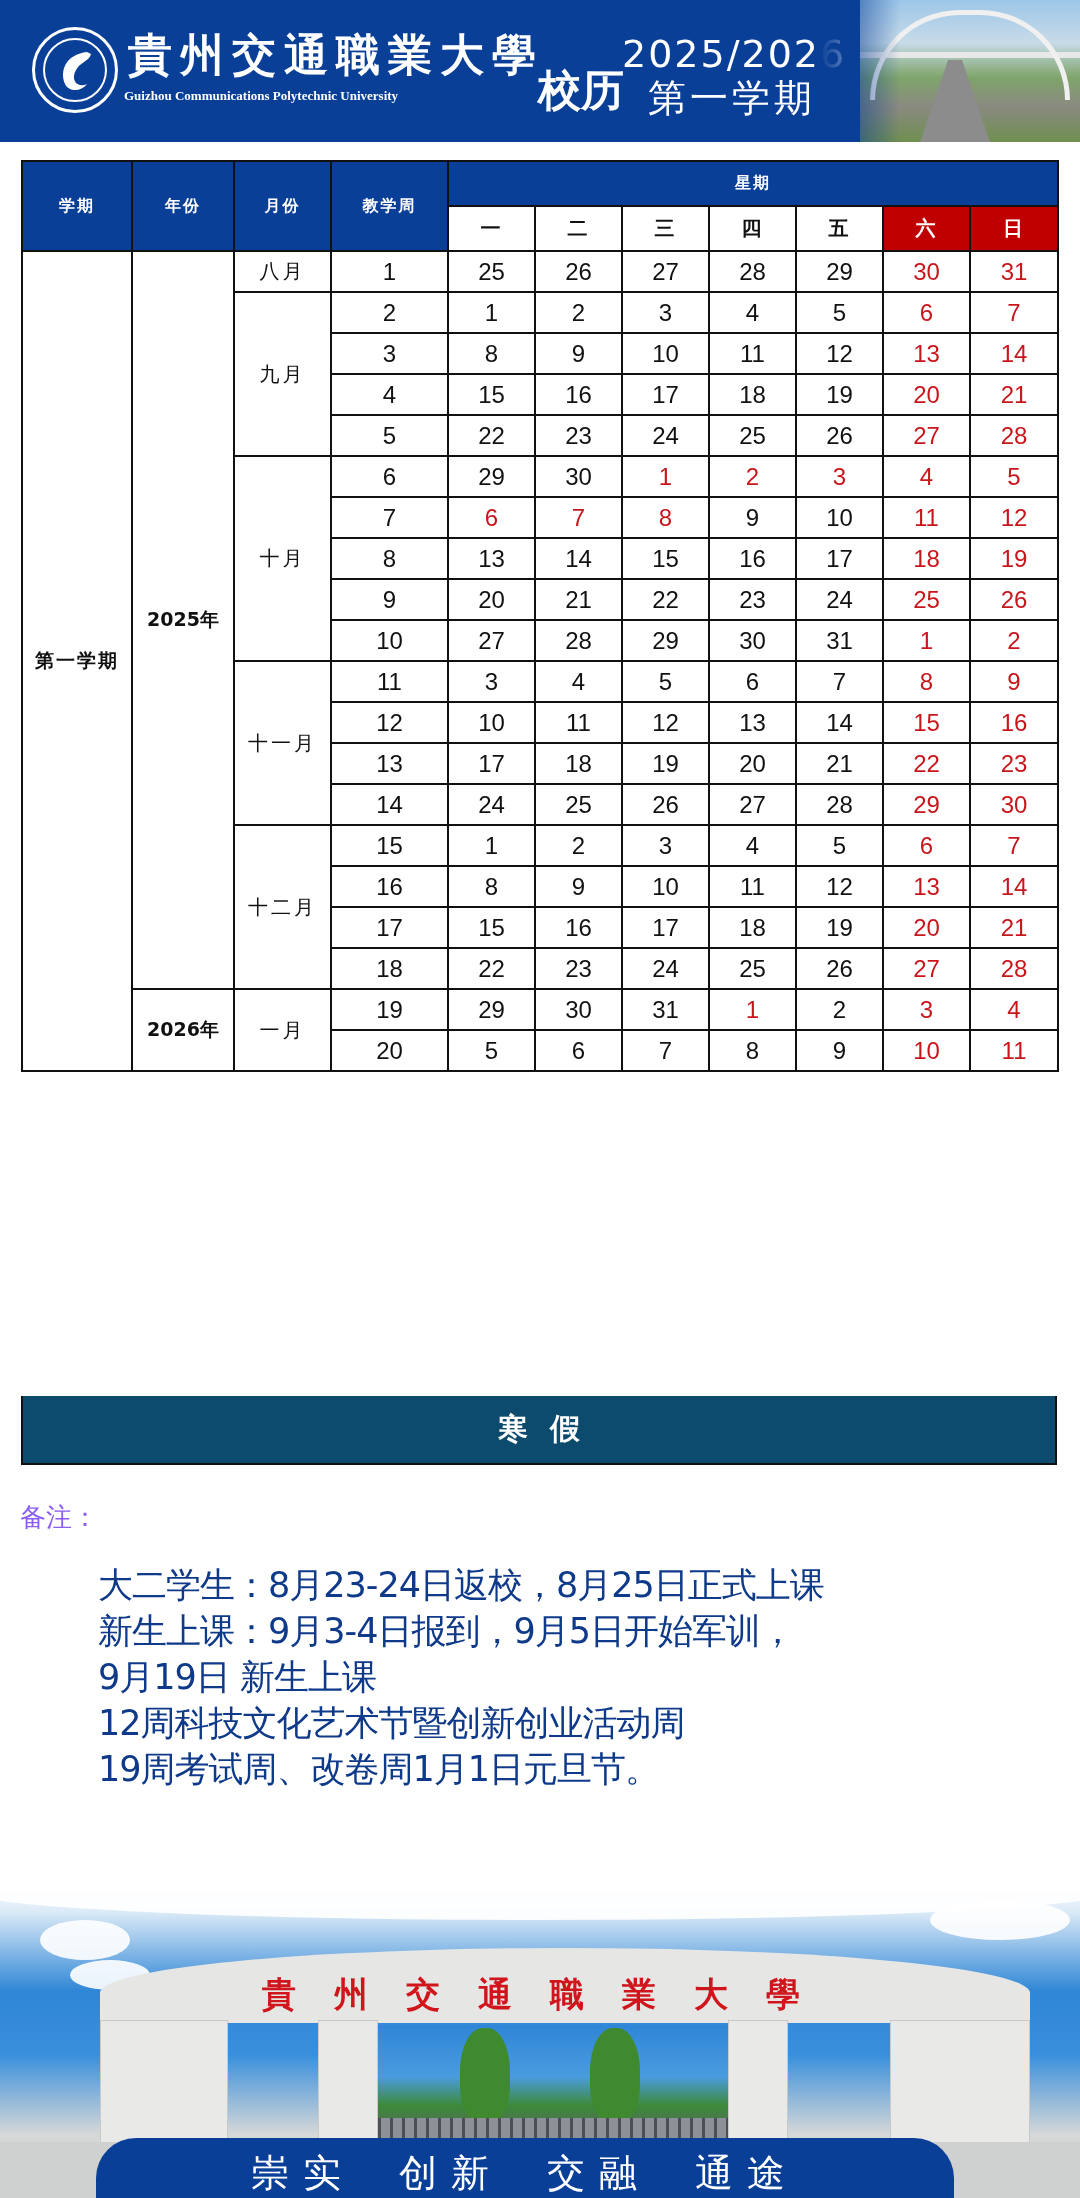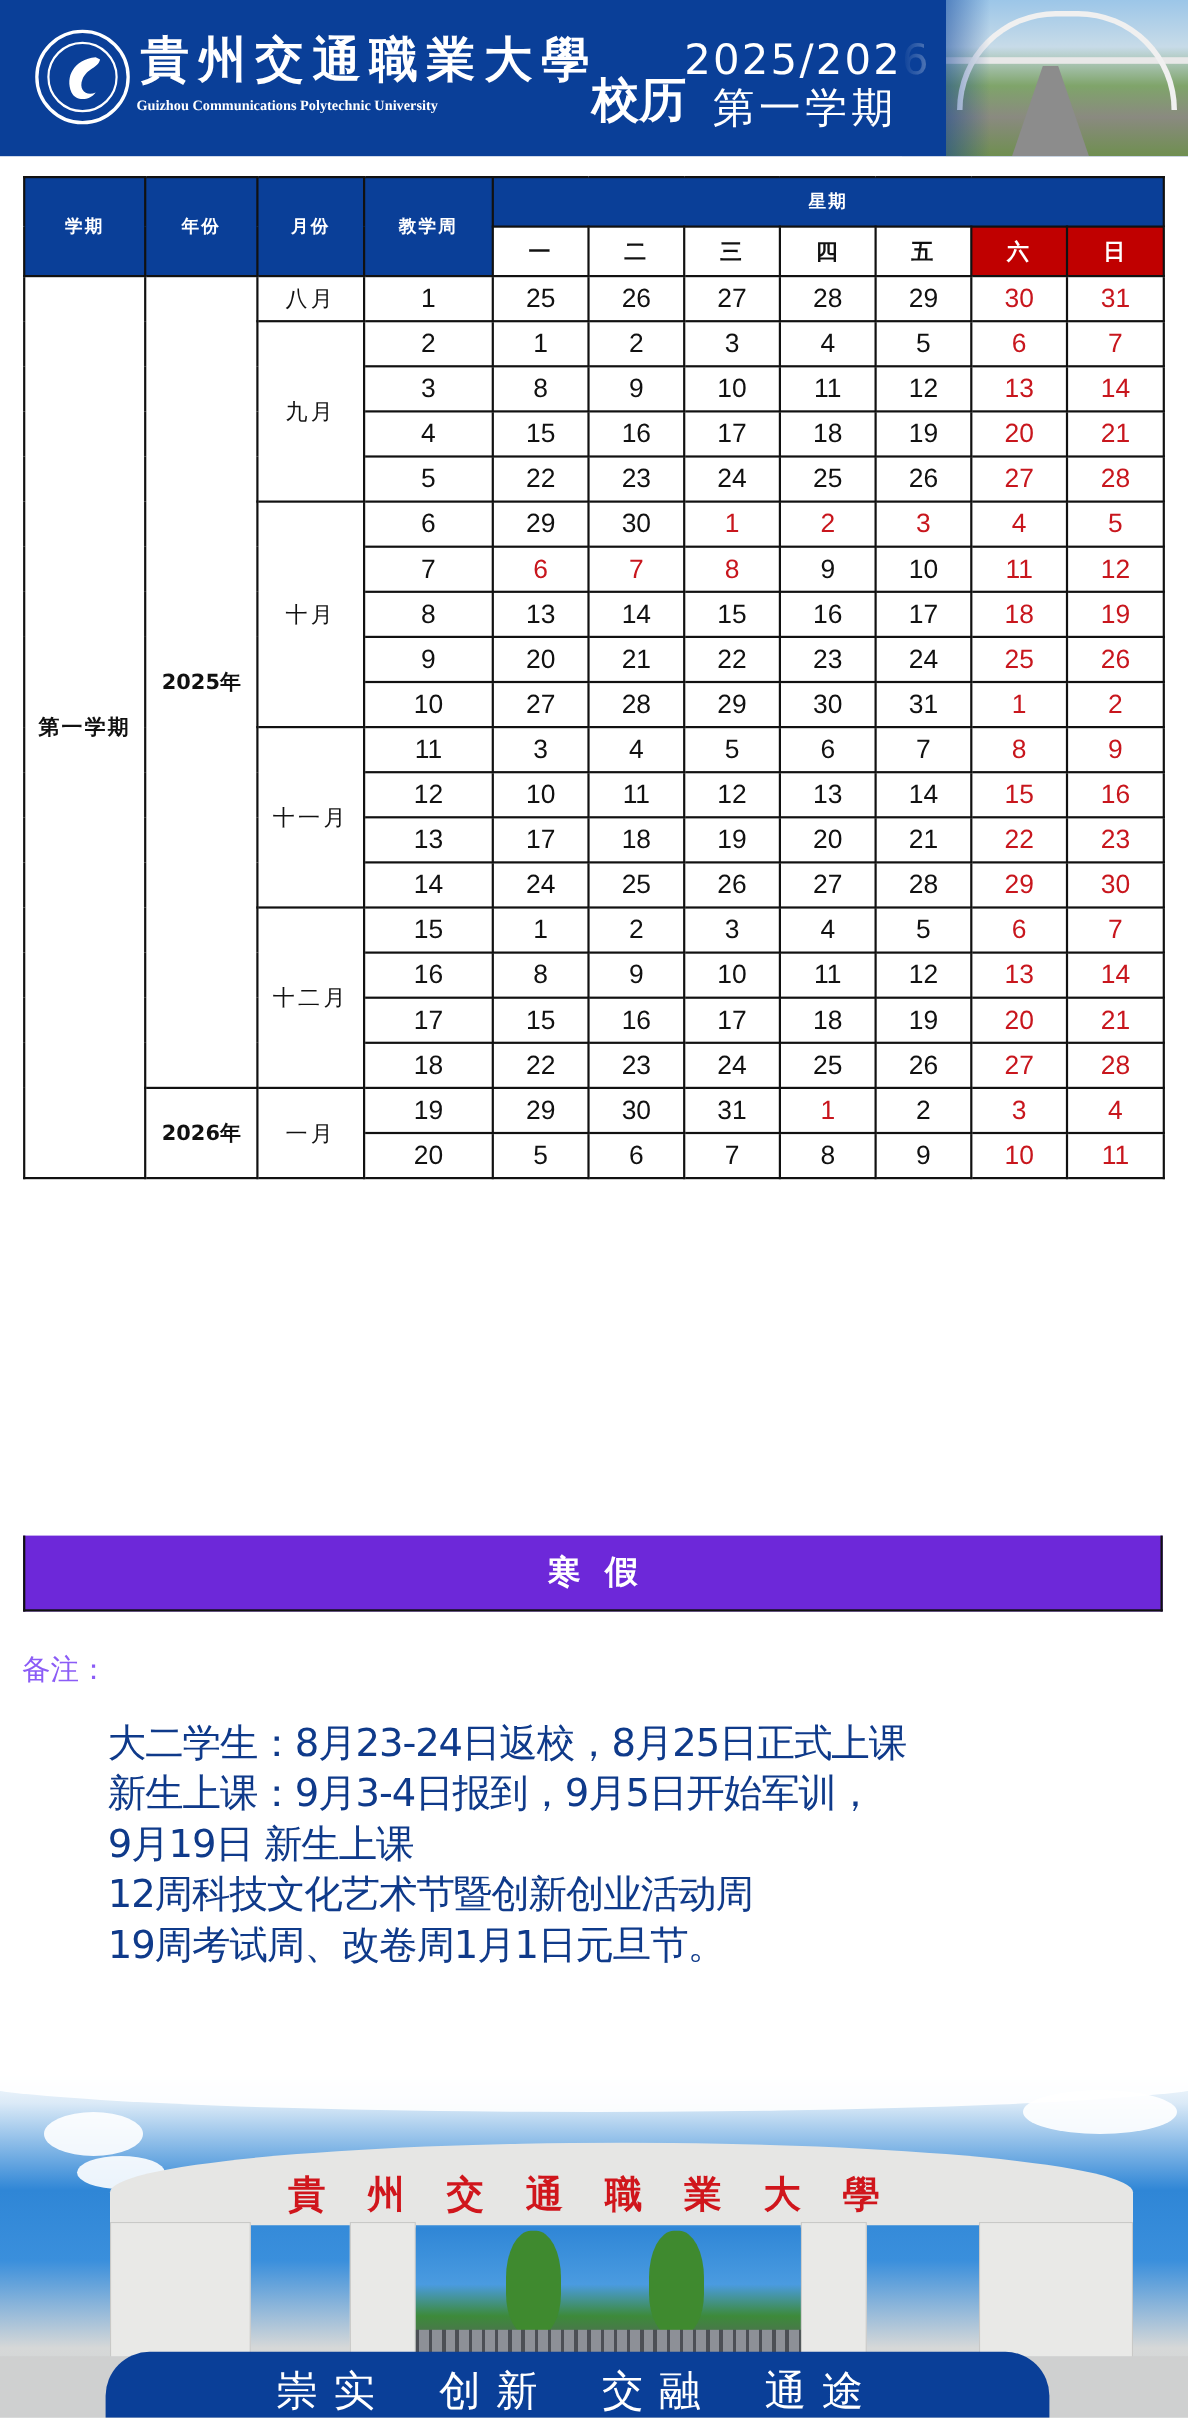--- a/index.html
+++ b/index.html
@@ -35,21 +35,21 @@
   .cal-table th { background: #0a3f98; color: #ffffff; font-size: 16px; font-weight: bold; letter-spacing: 2px; }
   .cal-table th.top-week { height: 45px; }
   .cal-table th.day { background: #ffffff; color: #111; font-size: 20px; height: 45px; font-weight: bold; }
   .cal-table th.day.weekend { background: #c00000; color: #ffffff; }
   .cal-table td { font-family: "Liberation Sans", "DejaVu Sans", sans-serif; font-size: 24px; color: #111; }
   .cal-table td.red { color: #c8161d; }
   .cal-table td.month { font-family: "DejaVu Sans", sans-serif; font-size: 20px; letter-spacing: 3px; border-radius: 19px; }
   .cal-table td.year { font-family: "DejaVu Sans", sans-serif; font-size: 19px; font-weight: bold; }
   .cal-table td.term { font-family: "DejaVu Sans", sans-serif; font-size: 19px; font-weight: bold; letter-spacing: 2px; }
 
-  .winter-band { position: absolute; left: 21px; top: 1396px; width: 1036px; height: 69px; background: #6d28d9;
+  .winter-band { position: absolute; left: 21px; top: 1396px; width: 1036px; height: 69px; background: #0c4a6e;
                  border: 2px solid #111; border-top: none; display: flex; align-items: center; justify-content: center; }
   .winter-band span { color: #ffffff; font-size: 30px; font-weight: bold; letter-spacing: 22px; padding-left: 22px; }
 
   
   .notes-title { position: absolute; left: 20px; top: 1500px; font-size: 26px; font-weight: normal; color: #8b5cf6; }
   .notes-list { position: absolute; left: 98px; top: 1562px; list-style: none; }
   .notes-list li { font-size: 35px; line-height: 46px; color: #0f3a8a; white-space: nowrap; letter-spacing: -1px; }
 
   
   .campus { position: absolute; left: 0; top: 1880px; width: 1080px; height: 318px; overflow: hidden;

